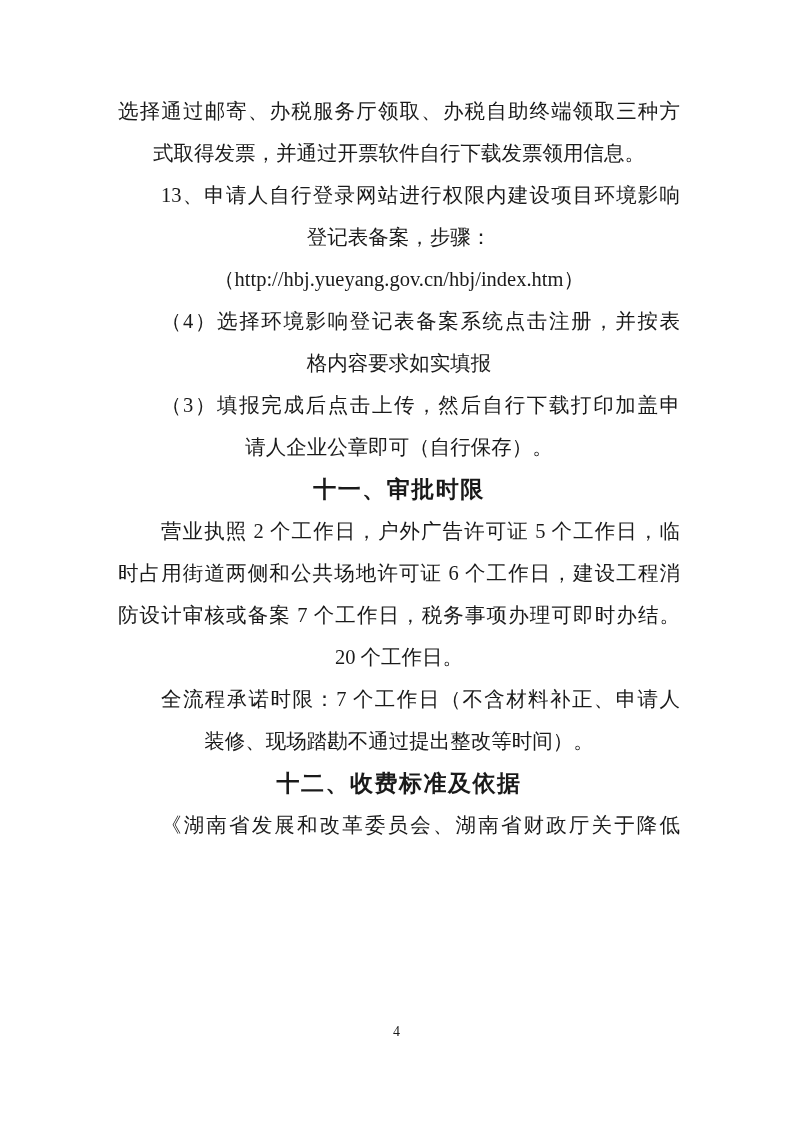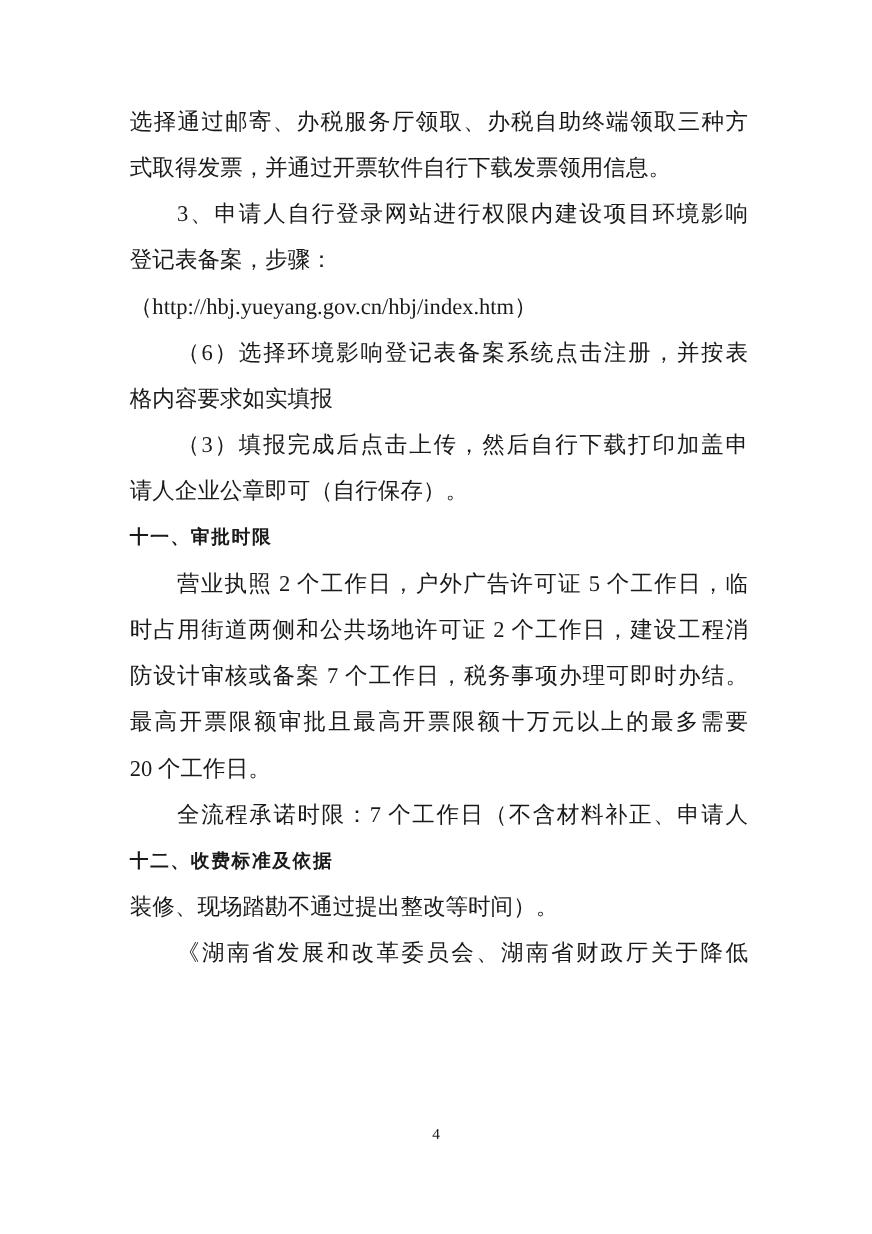--- a/index.html
+++ b/index.html
@@ -13,64 +13,63 @@
   }
   .content{
     position:absolute;
     left:118px;top:90px;width:562px;
   }
   .ln{
     height:42px;
     line-height:42px;
     font-size:20.5px;
     white-space:normal;
-    text-align:left;
+    text-align:center;
   }
   
   .ln.j{
     text-align:justify;
     text-align-last:justify;
   }
   
   .ln.ind{ text-indent:43px; }
   
   .ln.h{
     font-family:"Liberation Sans","DejaVu Sans",sans-serif;
     font-weight:700;
-    font-size:17px;
+    font-size:23px;
     letter-spacing:1.5px;
   }
   .pageno{
     position:absolute;
     top:1022px;left:0;width:100%;
     text-align:center;
     font-size:14px;
     line-height:20px;
     color:#1a1a1a;
   }
 </style>
 </head>
 <body>
 
 <div class="page">
   <div class="content">
     <div class="ln j">选择通过邮寄、办税服务厅领取、办税自助终端领取三种方</div>
     <div class="ln">式取得发票，并通过开票软件自行下载发票领用信息。</div>
-    <div class="ln j ind">3、申请人自行登录网站进行权限内建设项目环境影响</div>
+    <div class="ln j ind">13、申请人自行登录网站进行权限内建设项目环境影响</div>
     <div class="ln">登记表备案，步骤：</div>
     <div class="ln">（http://hbj.yueyang.gov.cn/hbj/index.htm）</div>
-    <div class="ln j ind">（6）选择环境影响登记表备案系统点击注册，并按表</div>
+    <div class="ln j ind">（4）选择环境影响登记表备案系统点击注册，并按表</div>
     <div class="ln">格内容要求如实填报</div>
     <div class="ln j ind">（3）填报完成后点击上传，然后自行下载打印加盖申</div>
     <div class="ln">请人企业公章即可（自行保存）。</div>
     <div class="ln h">十一、审批时限</div>
     <div class="ln j ind">营业执照 2 个工作日，户外广告许可证 5 个工作日，临</div>
-    <div class="ln j">时占用街道两侧和公共场地许可证 2 个工作日，建设工程消</div>
+    <div class="ln j">时占用街道两侧和公共场地许可证 6 个工作日，建设工程消</div>
     <div class="ln j">防设计审核或备案 7 个工作日，税务事项办理可即时办结。</div>
-    <div class="ln j">最高开票限额审批且最高开票限额十万元以上的最多需要</div>
     <div class="ln">20 个工作日。</div>
     <div class="ln j ind">全流程承诺时限：7 个工作日（不含材料补正、申请人</div>
+    <div class="ln">装修、现场踏勘不通过提出整改等时间）。</div>
     <div class="ln h">十二、收费标准及依据</div>
-    <div class="ln">装修、现场踏勘不通过提出整改等时间）。</div>
     <div class="ln j ind">《湖南省发展和改革委员会、湖南省财政厅关于降低</div>
   </div>
   <div class="pageno">4</div>
 </div>
 
 </body></html>

